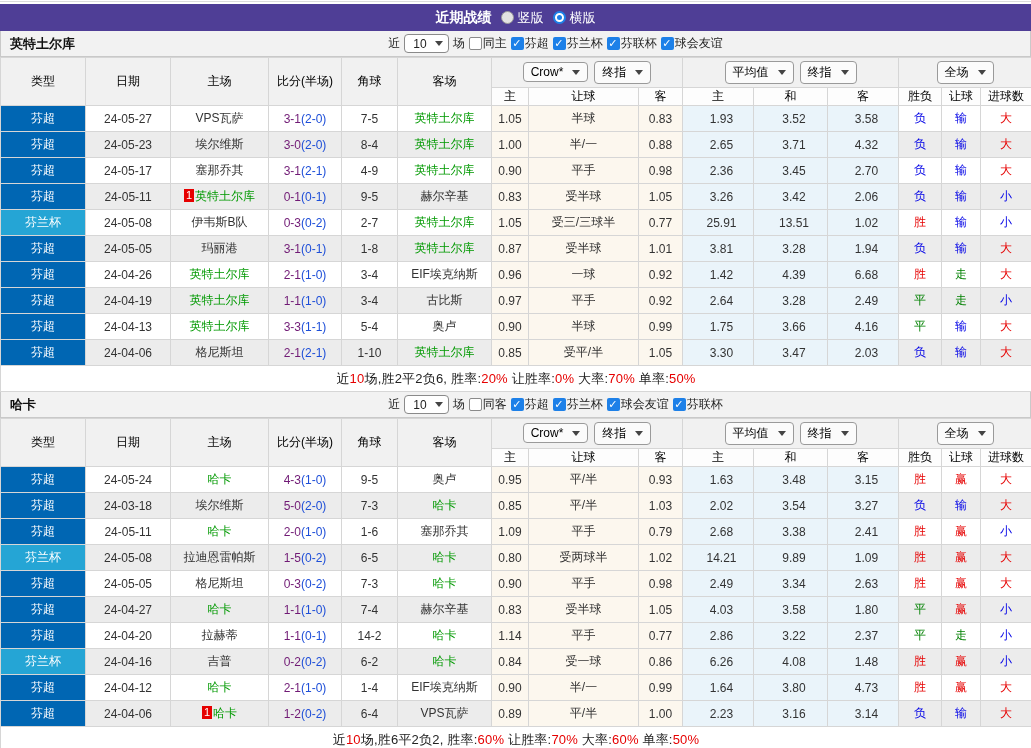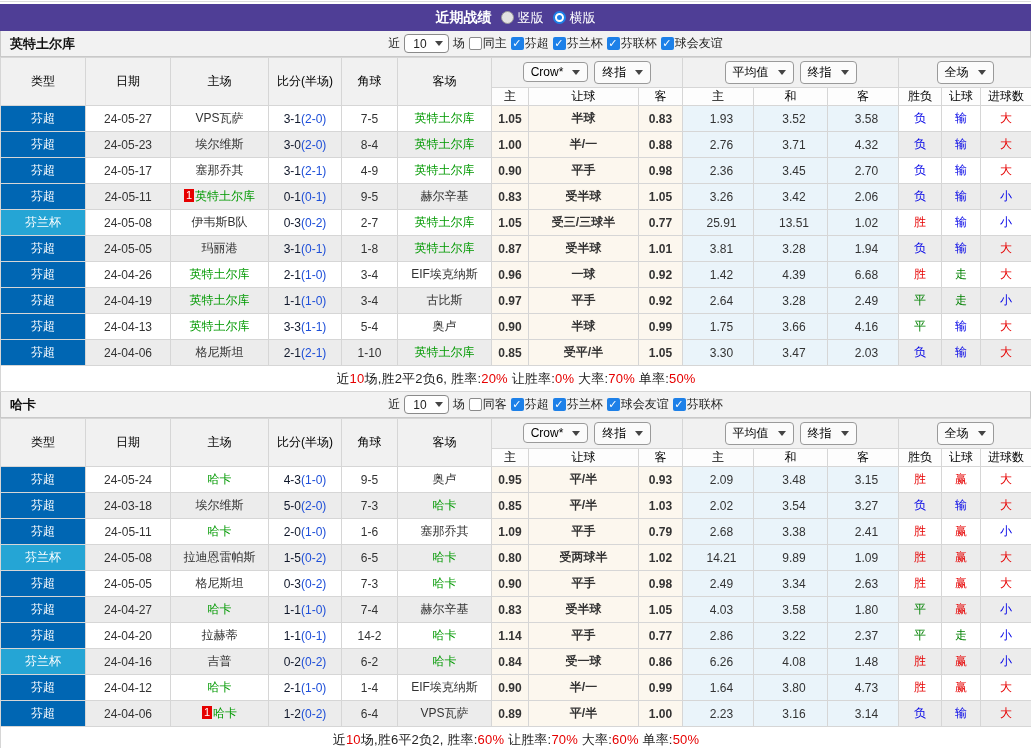--- a/index.html
+++ b/index.html
@@ -36,24 +36,24 @@
   tr.grp-row th.rowspan2 { height:46px; }
   tr.sub-row { height:16px; }
   tr.sub-row th { background:#fdfdfd; }
   .pill { display:inline-flex; align-items:center; gap:9px; border:1px solid #9a9a9a; border-radius:4px; background:#fbfbfb; padding:2px 7px; margin:0 3px; font-size:12px; cursor:pointer; }
 
   tbody tr { height:26px; }
   tbody tr:nth-child(even) td.c-plain { background:#ececec; }
   td.c-type { color:#fff; }
   td.c-type.super { background:#0066b3; }
   td.c-type.cup { background:#25a5d5; }
-  td.c-hc  { background:#fcf7ee;font-weight:bold; }
+  td.c-hc  { background:#fcf7ee; }
   td.c-avg { background:#eaf4fa;padding-left:8px; }
   .self { color:#009900; }
-  .score-ft { color:#0f172a; }
+  .score-ft { color:#701a75; }
   .score-ht { color:#1d4ed8; }
   .t-red { color:#e60000; }
   .t-blue { color:#0000e6; }
   .t-green { color:#008000; }
   .rank { display:inline-block; background:#e60000; color:#fff; font-size:11px; line-height:13px; padding:0 2px; margin-right:1px; vertical-align:1px; }
   tr.summary-row { height:26px; }
   tr.summary-row td { font-size:13px; color:#222; background:#fff; letter-spacing:0.2px; }
   tr.summary-row .t-red { color:#e60000; }
 </style>
 </head>
@@ -184,21 +184,21 @@
           <tr>
             <td class="c-type super">芬超</td>
             <td class="c-plain">24-05-23</td>
             <td class="c-plain"><span>埃尔维斯</span></td>
             <td class="c-plain"><span class="score-ft">3-0</span><span class="score-ht">(2-0)</span></td>
             <td class="c-plain">8-4</td>
             <td class="c-plain"><span class="self">英特土尔库</span></td>
             <td class="c-hc">1.00</td>
             <td class="c-hc">半/一</td>
             <td class="c-hc">0.88</td>
-            <td class="c-avg">2.76</td>
+            <td class="c-avg">2.65</td>
             <td class="c-avg">3.71</td>
             <td class="c-avg">4.32</td>
             <td class="c-plain"><span class="t-blue">负</span></td>
             <td class="c-plain"><span class="t-blue">输</span></td>
             <td class="c-plain"><span class="t-red">大</span></td>
           </tr>
           <tr>
             <td class="c-type super">芬超</td>
             <td class="c-plain">24-05-17</td>
             <td class="c-plain"><span>塞那乔其</span></td>
@@ -433,21 +433,21 @@
           <tr>
             <td class="c-type super">芬超</td>
             <td class="c-plain">24-05-24</td>
             <td class="c-plain"><span class="self">哈卡</span></td>
             <td class="c-plain"><span class="score-ft">4-3</span><span class="score-ht">(1-0)</span></td>
             <td class="c-plain">9-5</td>
             <td class="c-plain"><span>奥卢</span></td>
             <td class="c-hc">0.95</td>
             <td class="c-hc">平/半</td>
             <td class="c-hc">0.93</td>
-            <td class="c-avg">2.09</td>
+            <td class="c-avg">1.63</td>
             <td class="c-avg">3.48</td>
             <td class="c-avg">3.15</td>
             <td class="c-plain"><span class="t-red">胜</span></td>
             <td class="c-plain"><span class="t-red">赢</span></td>
             <td class="c-plain"><span class="t-red">大</span></td>
           </tr>
           <tr>
             <td class="c-type super">芬超</td>
             <td class="c-plain">24-03-18</td>
             <td class="c-plain"><span>埃尔维斯</span></td>

